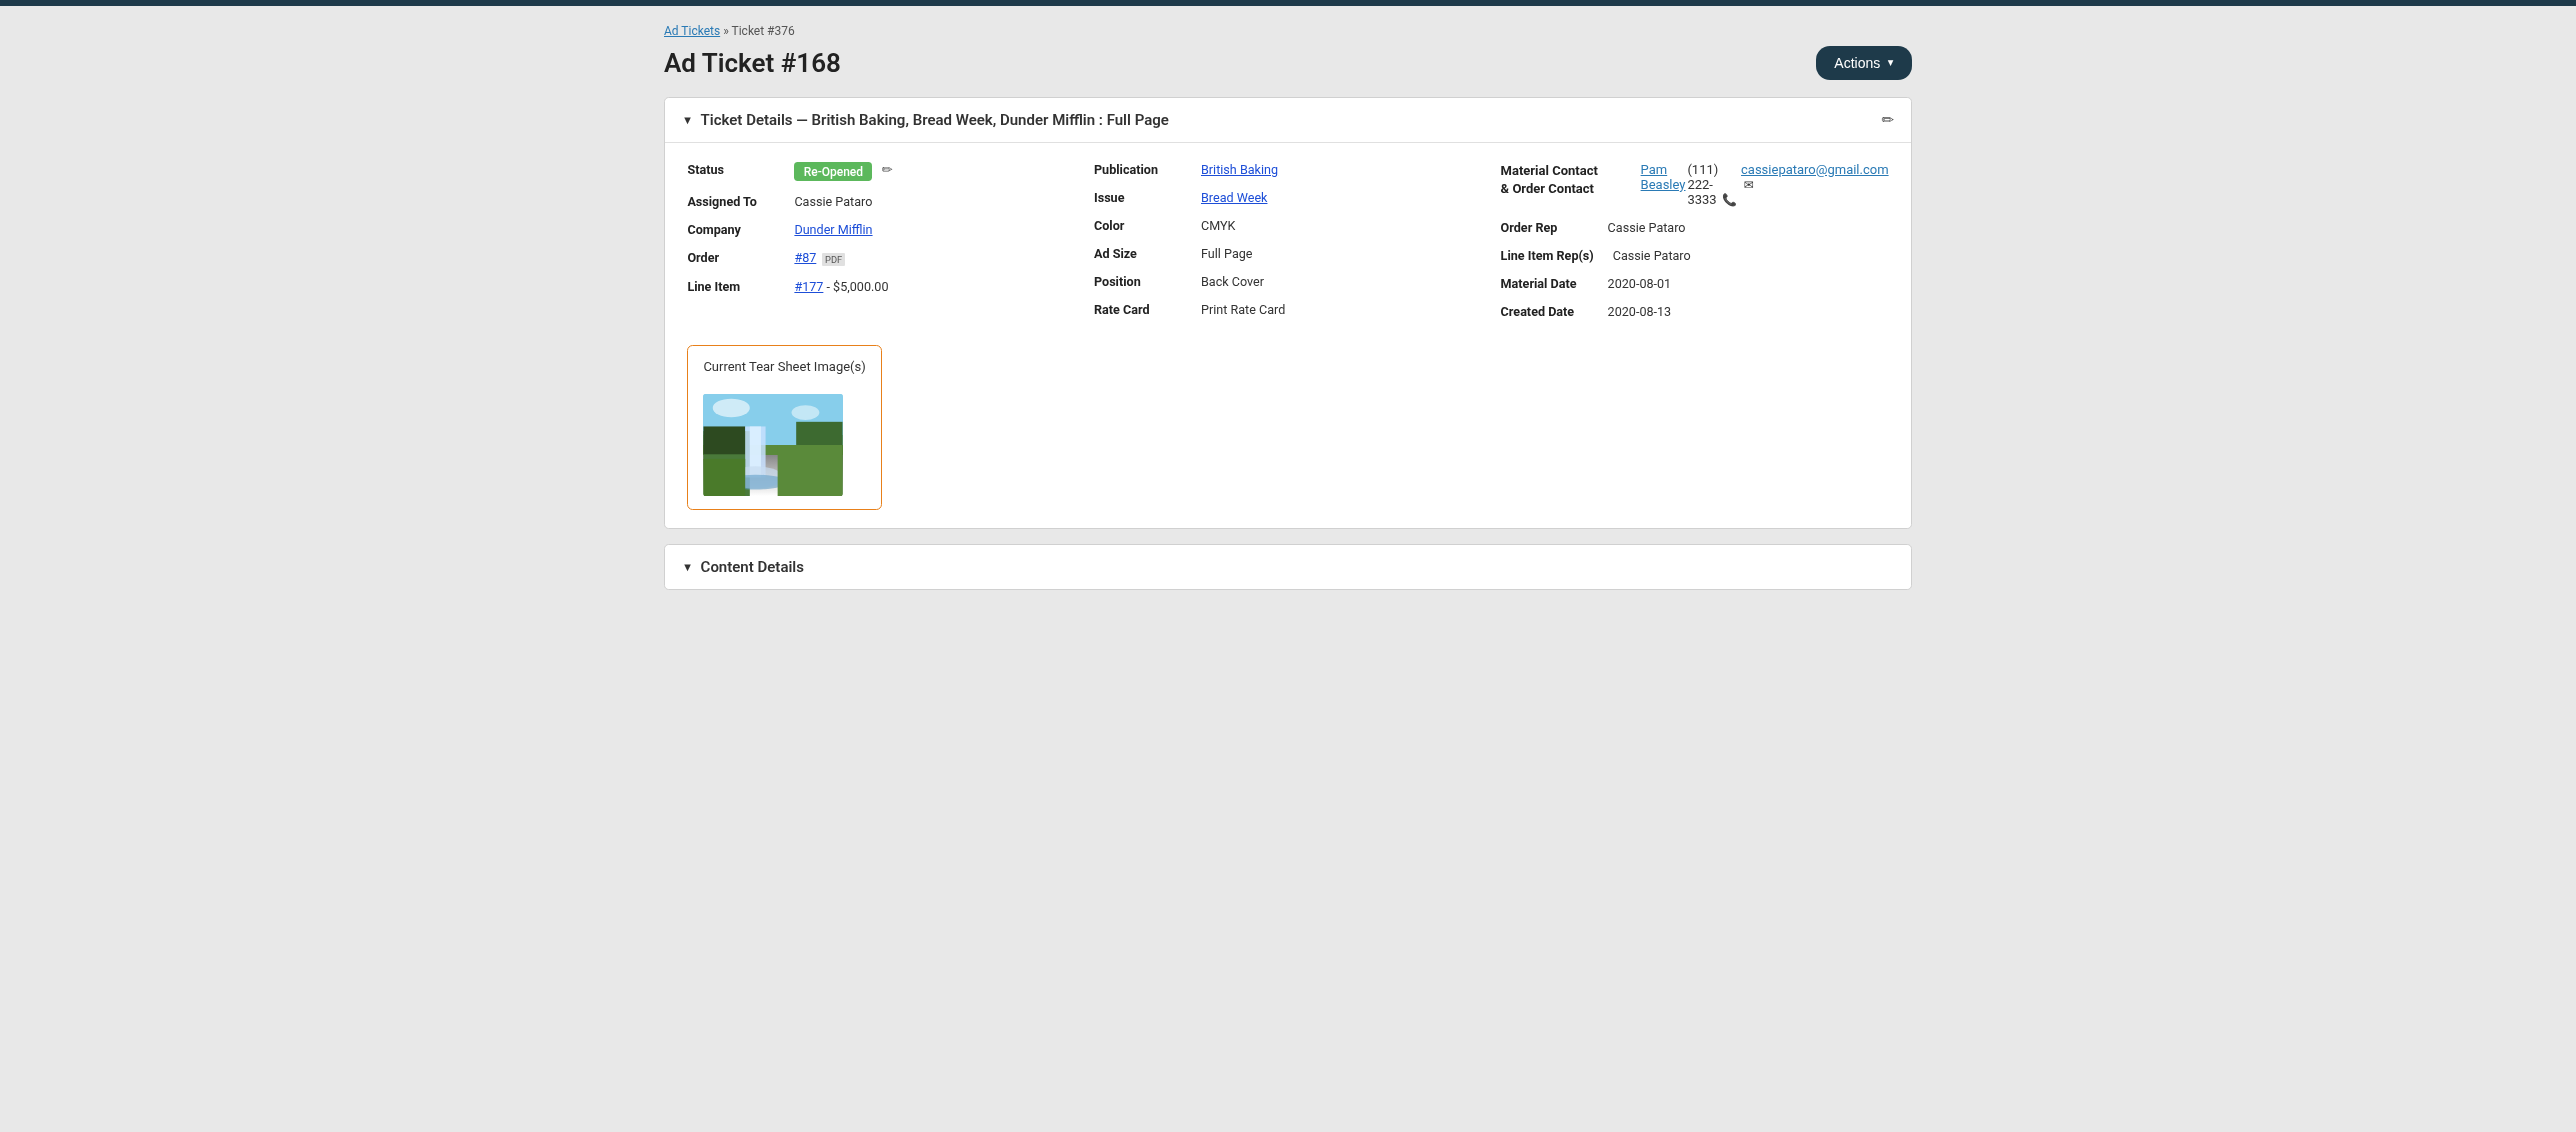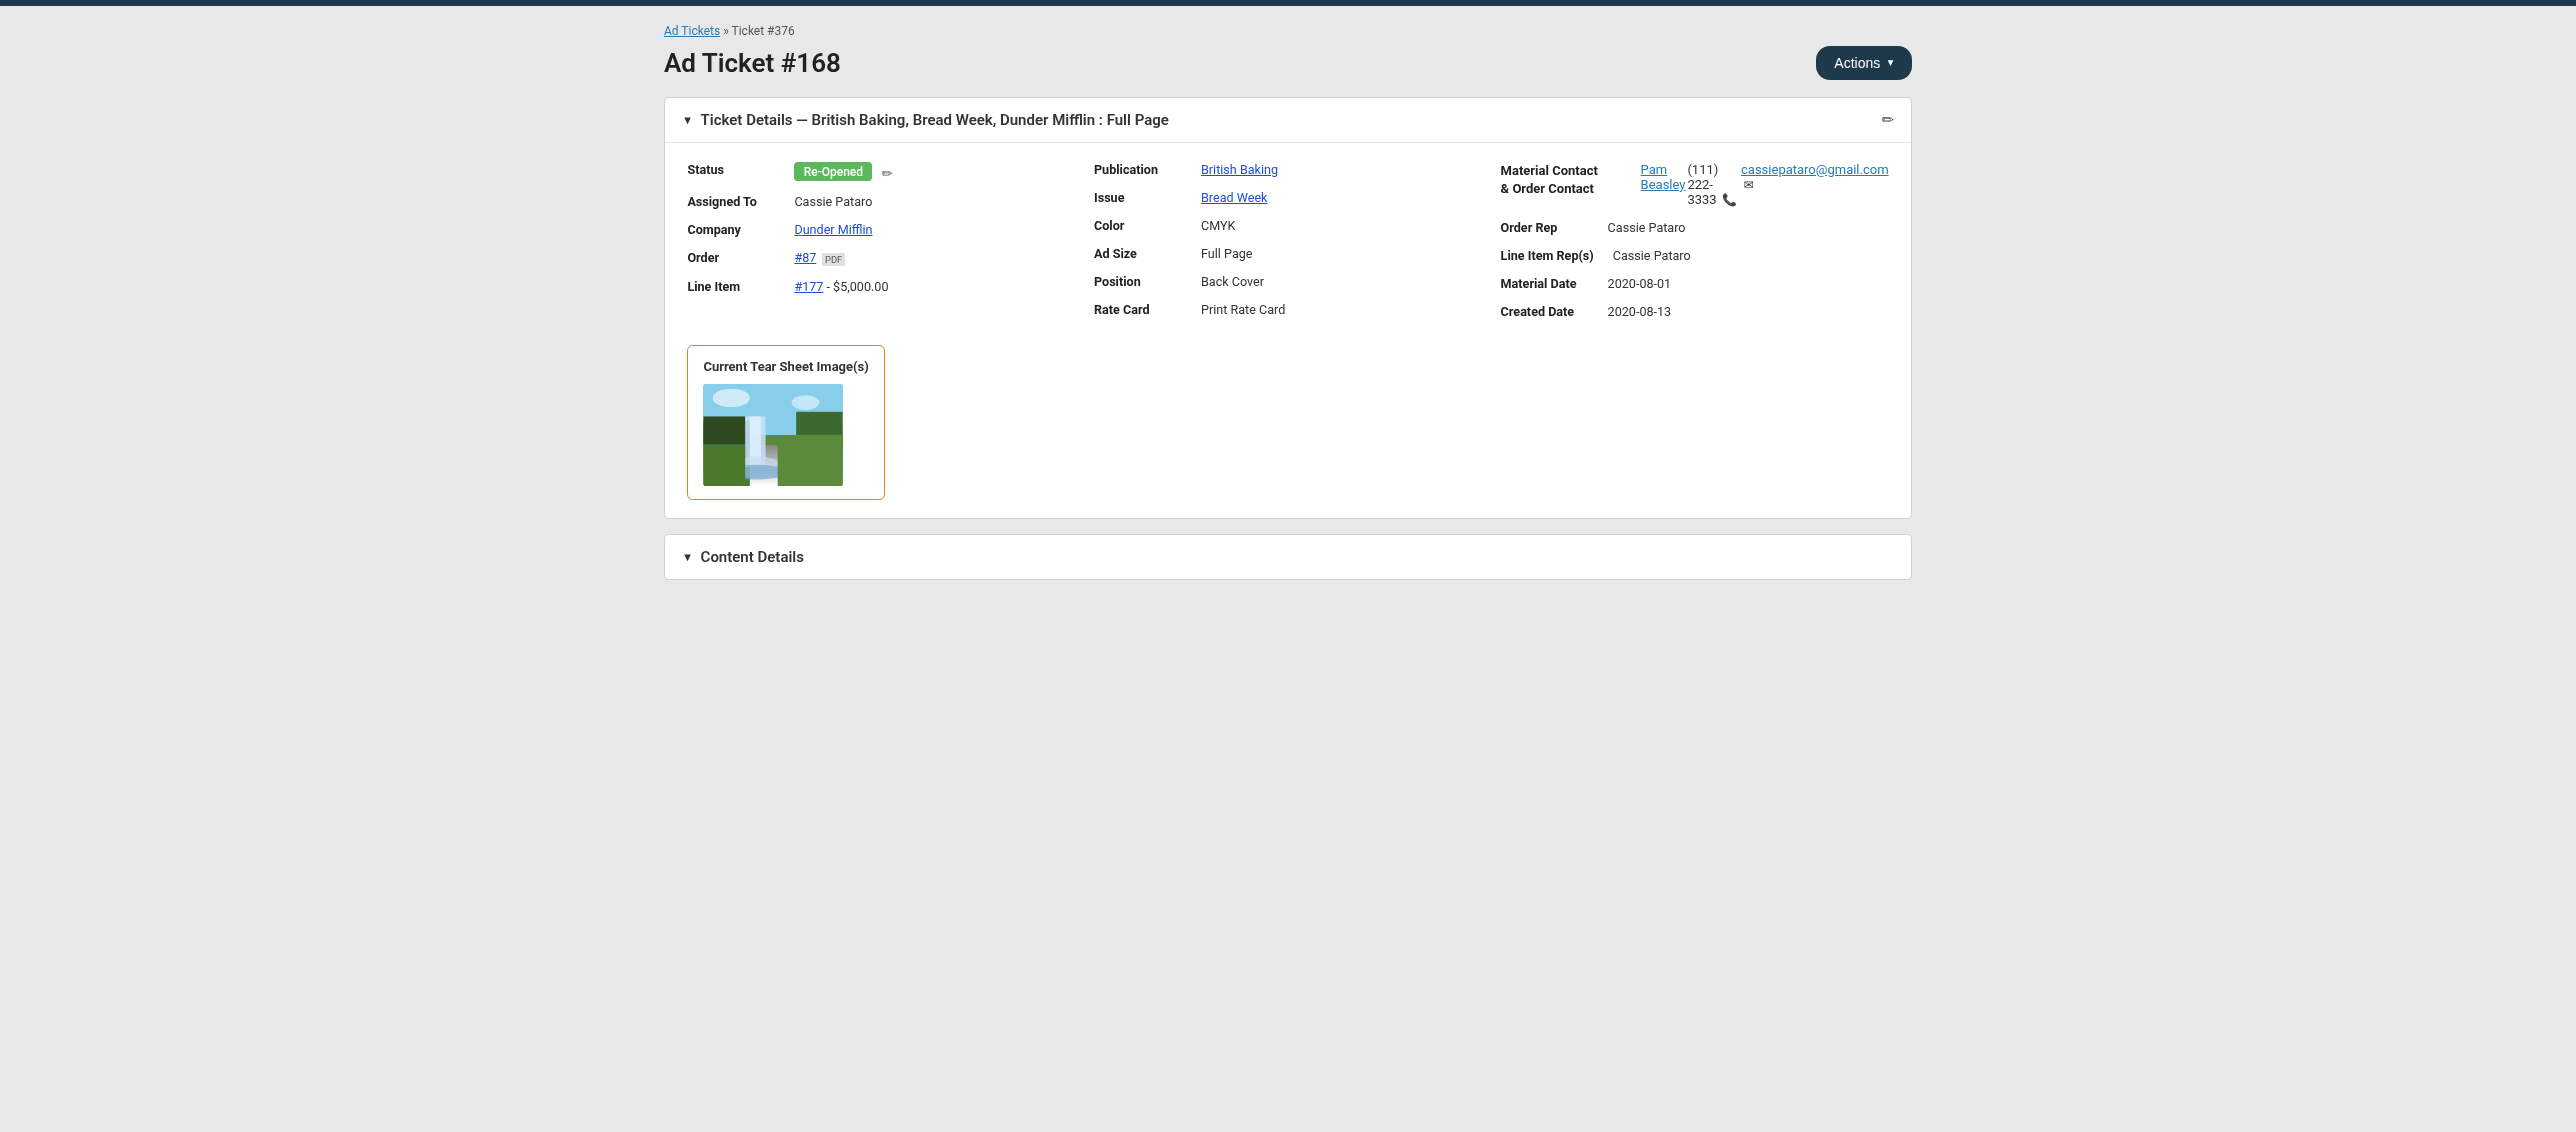--- a/index.html
+++ b/index.html
@@ -122,21 +122,21 @@
       font-size: 12px;
       font-weight: 500;
     }
     .status-edit-icon {
       color: #555;
       cursor: pointer;
       margin-left: 3.7px;
     }
     .status-row {
       display: flex;
-      align-items: flex-end;
+      align-items: flex-start;
       gap: 5.6px;
     }
     .pdf-icon {
       display: inline-block;
       background: #e0e0e0;
       color: #555;
       font-size: 9.3px;
       padding: 0.9px 2.8px;
       border-radius: 1px;
       margin-left: 2.8px;
@@ -176,23 +176,23 @@
     }
     .tear-sheet-box {
       border: 1.9px solid #e8801a;
       border-radius: 5.6px;
       padding: 13px 15px;
       display: inline-block;
       margin-top: 13px;
       min-width: 186px;
     }
     .tear-sheet-title {
-      font-weight: 700;
+      font-weight: 400;
       font-size: 13px;
-      margin-bottom: 10px;
+      margin-bottom: 20px;
     }
     .tear-sheet-image {
       width: 140px;
       height: 102px;
       background: linear-gradient(180deg, #87CEEB 0%, #87CEEB 40%, #5a8a3a 40%, #5a8a3a 60%, #888 60%, #fff 100%);
       border-radius: 2.8px;
       position: relative;
       overflow: hidden;
     }
     .waterfall-svg {

